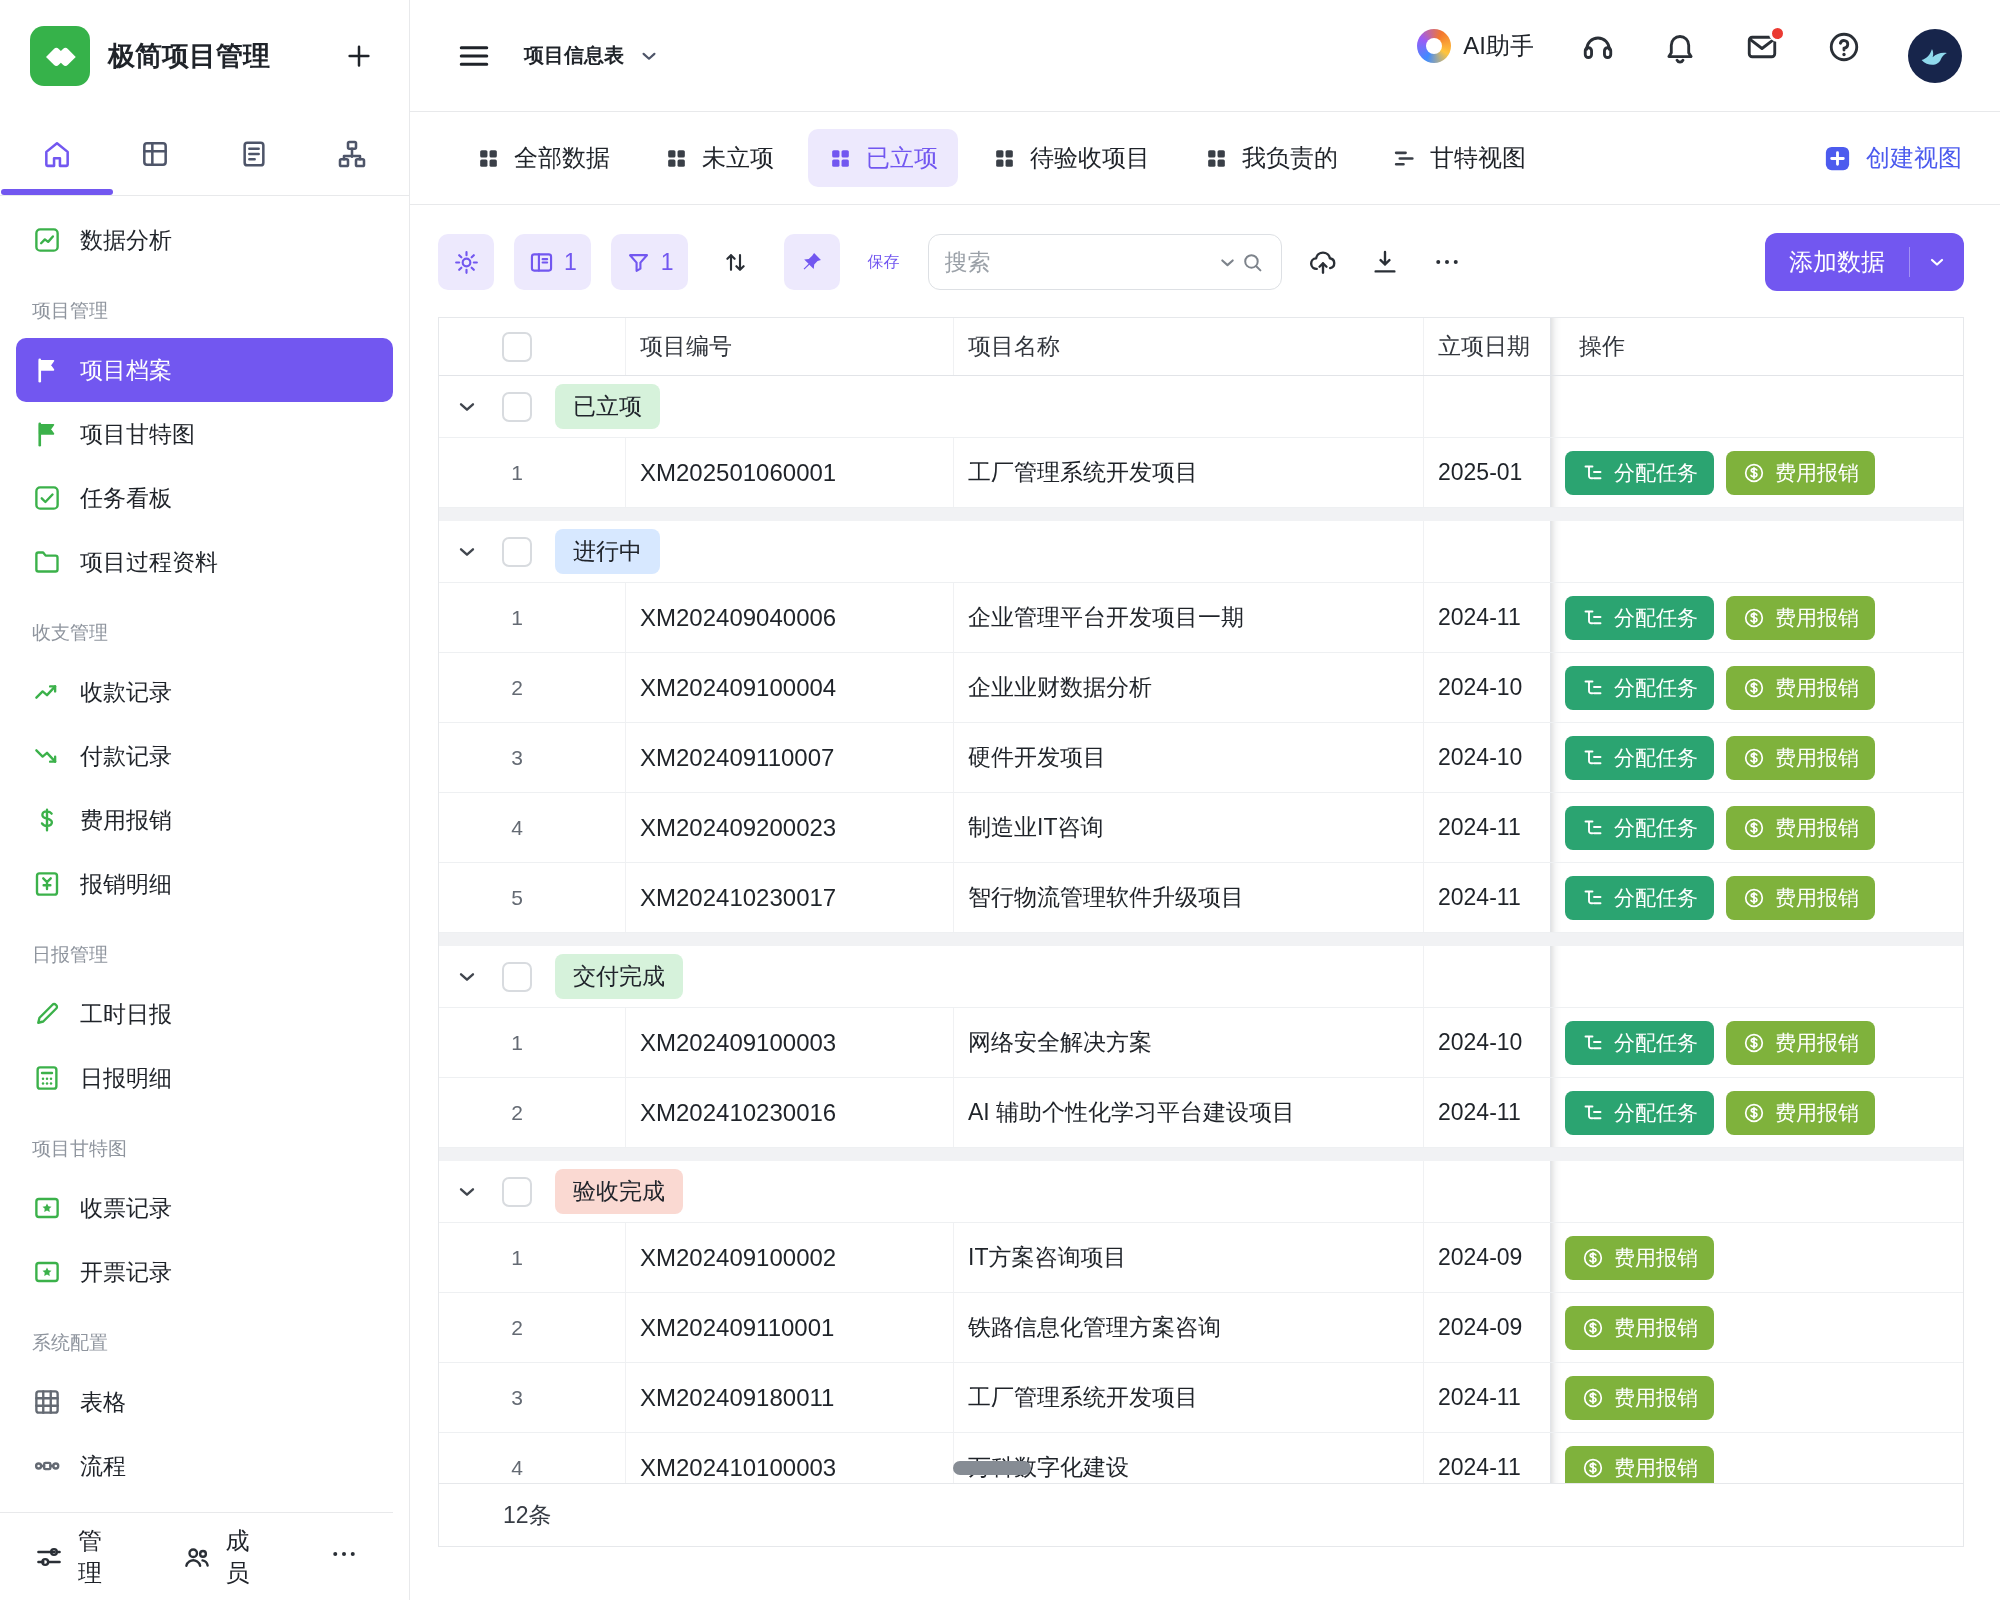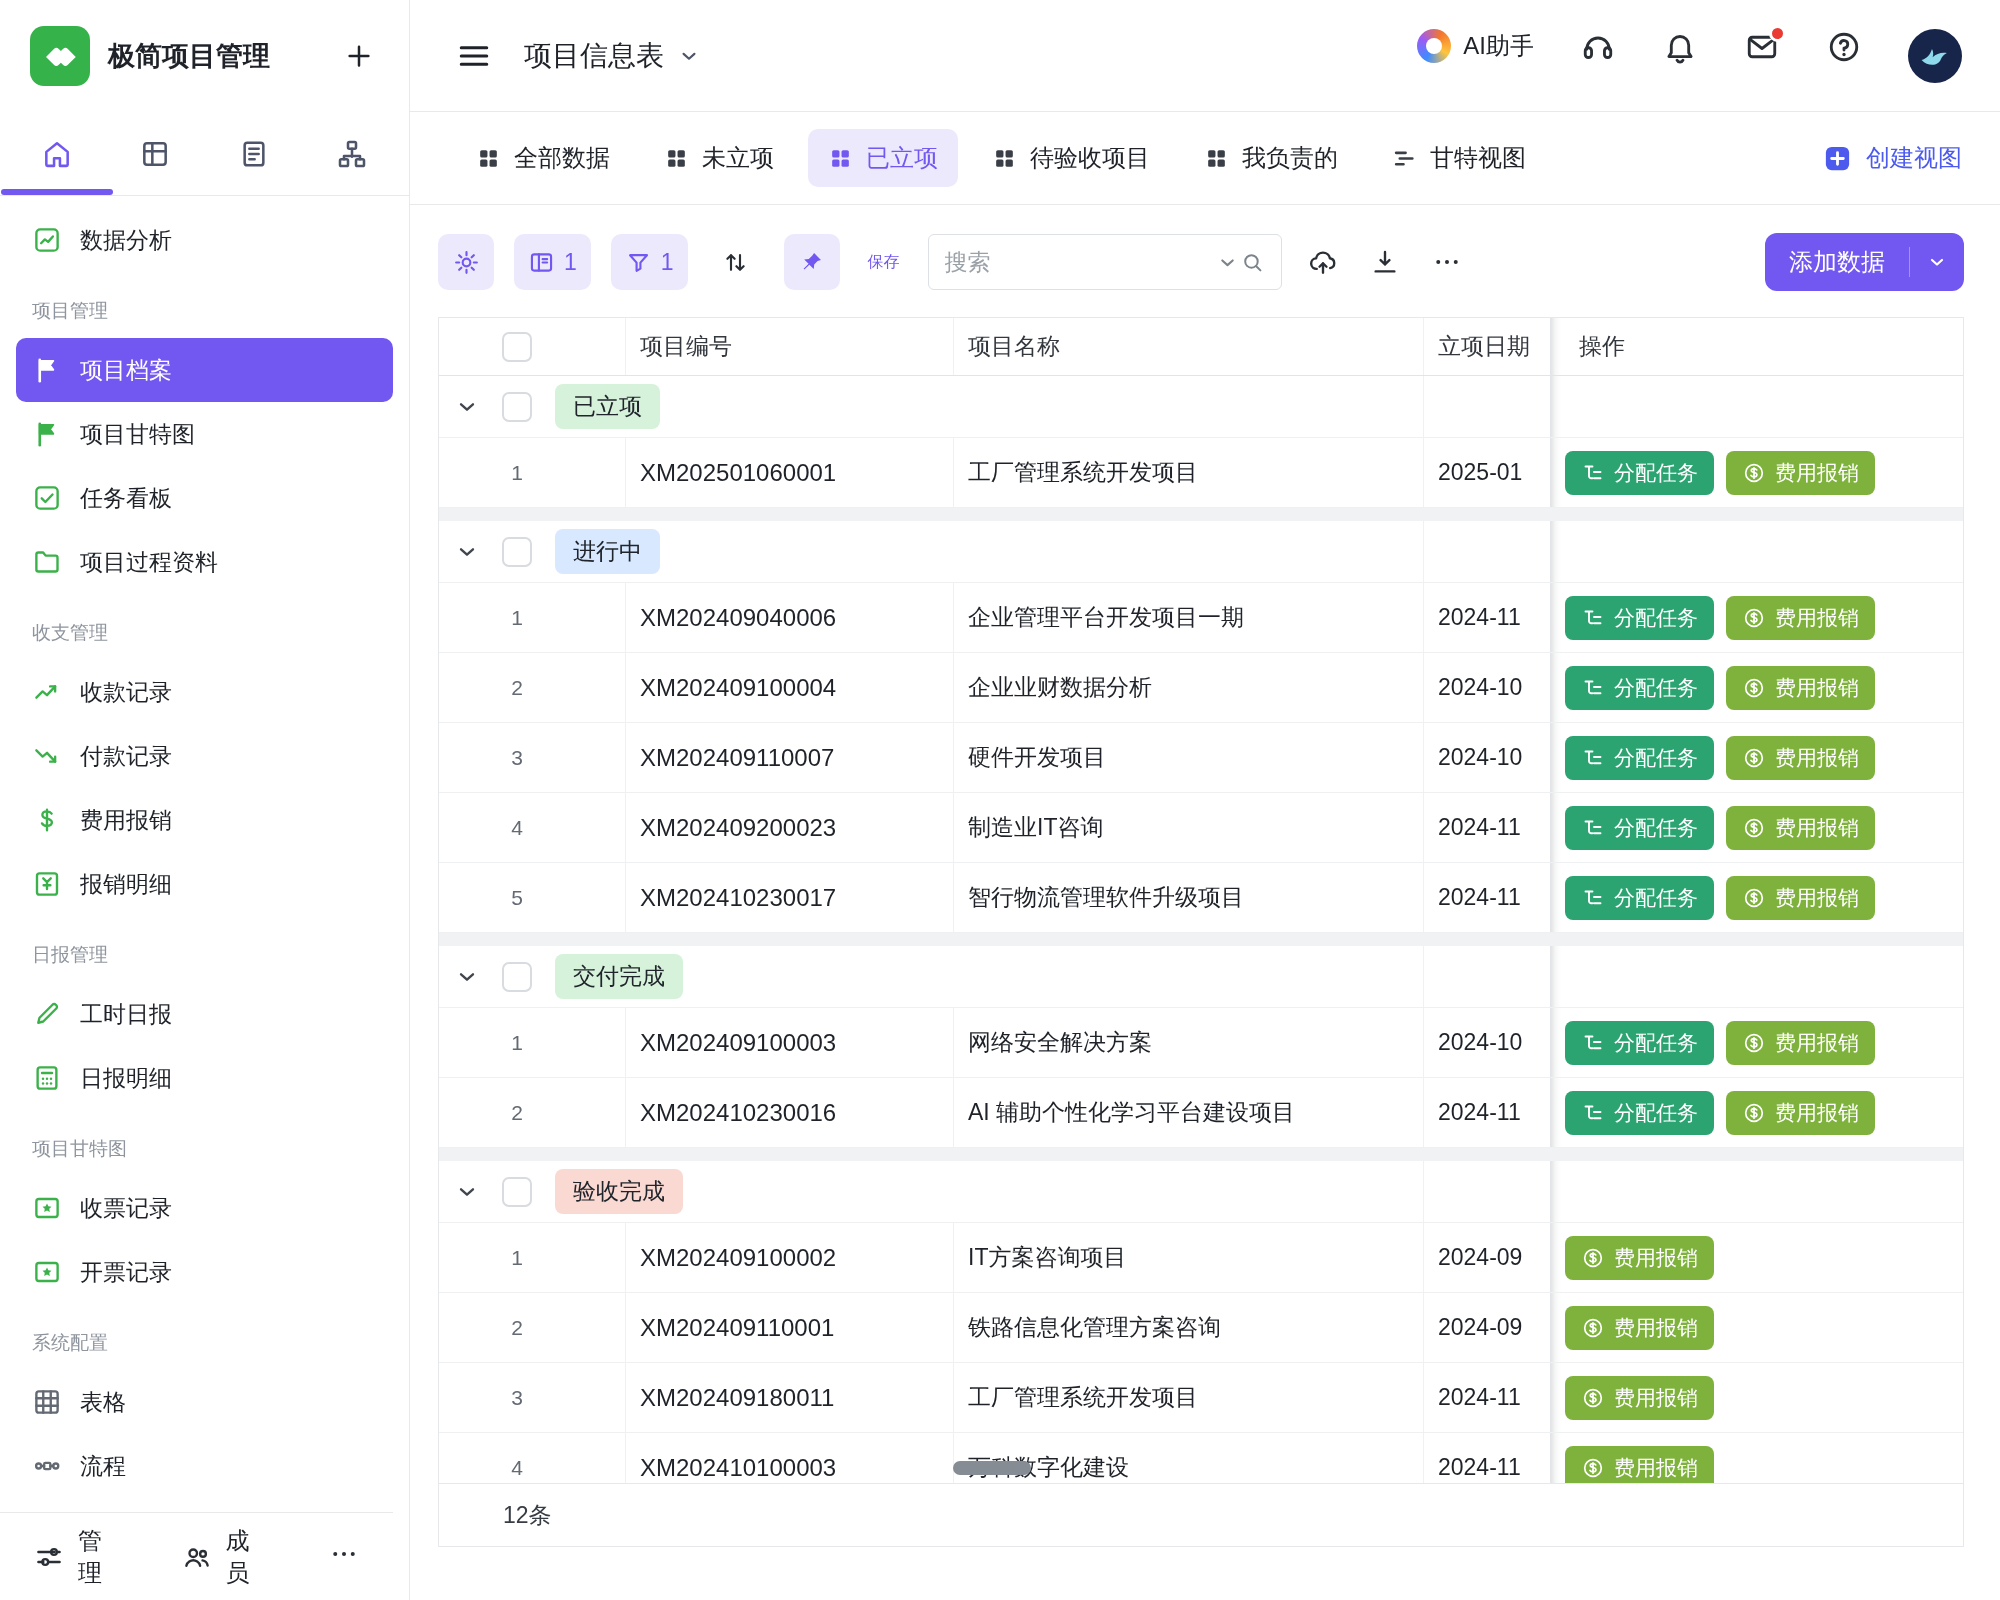--- a/index.html
+++ b/index.html
@@ -37,21 +37,21 @@
   .foot-item .ic{width:30px;height:30px;color:#2A2F36}
   .foot-more{margin-left:auto;cursor:pointer;color:#2A2F36}
   .foot-more .ic{width:30px;height:30px}
 
   
   .main{flex:1;display:flex;flex-direction:column;min-width:0}
   .top-header{height:112px;flex:none;display:flex;align-items:center;padding:0 38px 0 46px;border-bottom:1px solid #E8E9EB;gap:32px}
   .burger{width:36px;height:36px;color:#1F2329;cursor:pointer}
   .burger .ic{width:36px;height:36px}
   .view-title-wrap{display:flex;align-items:center;gap:12px;cursor:pointer}
-  .view-title{font-size:28px;font-weight:400;white-space:nowrap}
+  .view-title{font-size:20px;font-weight:700;white-space:nowrap}
   .tchev{width:26px;height:26px;color:#4E5569}
   .header-right{margin-left:auto;display:flex;align-items:flex-start;gap:46px}
   .ai{display:flex;align-items:center;gap:12px;font-size:24px;cursor:pointer}
   .ai-donut{width:34px;height:34px;border-radius:50%;background:conic-gradient(from 210deg,#3E8BFF,#9B5CF6,#F3772E,#FFC53D,#3E8BFF);position:relative;flex:none}
   .ai-donut::after{content:"";position:absolute;inset:9px;border-radius:50%;background:#fff}
   .hbtn{width:36px;height:36px;color:#2A2F36;position:relative;cursor:pointer}
   .hbtn .ic{width:36px;height:36px}
   .mail-dot{position:absolute;top:-4px;right:-6px;width:17px;height:17px;border-radius:50%;background:#EB3A32;border:3px solid #fff}
   .avatar{width:54px;height:54px;border-radius:50%;background:#17254B;display:flex;align-items:center;justify-content:center;cursor:pointer;flex:none}
   .avatar .ic{width:38px;height:38px}
@@ -65,21 +65,21 @@
   .create-view{margin-left:auto;display:flex;align-items:center;gap:13px;font-size:24px;color:var(--create);cursor:pointer;white-space:nowrap}
   .create-view .ic{width:31px;height:31px;color:var(--create)}
 
   
   .content{flex:1;padding:28px 36px 0 28px;position:relative;min-height:0}
   .toolbar{display:flex;align-items:center;gap:20px;margin-bottom:26px}
   .tbtn{height:56px;min-width:56px;border-radius:10px;background:var(--primary-light);color:var(--primary);display:flex;align-items:center;justify-content:center;gap:9px;padding:0 14px;font-size:23px;cursor:pointer}
   .tbtn .ic{width:27px;height:27px}
   .tbtn.plain{background:transparent;color:#2A2F36}
   .save-btn{font-size:16px;color:var(--primary);margin:16px 8px;cursor:pointer;white-space:nowrap}
-  .searchbox{width:354px;height:56px;border:1px solid #DDE0E4;border-radius:6px;display:flex;align-items:center;gap:0;padding:0 16px;color:#9BA1A8;font-size:23px;cursor:text}
+  .searchbox{width:354px;height:56px;border:1px solid #DDE0E4;border-radius:12px;display:flex;align-items:center;gap:0;padding:0 16px;color:#9BA1A8;font-size:23px;cursor:text}
   .searchbox .ph{flex:1;white-space:nowrap;overflow:hidden}
   .searchbox .ic{width:25px;height:25px;color:#7D838B}
   .plainbtn{width:42px;height:42px;color:#2A2F36;display:flex;align-items:center;justify-content:center;cursor:pointer}
   .plainbtn .ic{width:30px;height:30px}
   .add-btn{margin-left:auto;height:58px;border-radius:12px;background:var(--primary);color:#fff;display:flex;align-items:center;cursor:pointer}
   .add-btn .lbl{padding:0 24px;font-size:24px;white-space:nowrap}
   .add-btn .sep{width:1px;height:30px;background:rgba(255,255,255,.35)}
   .add-btn .caret{width:54px;display:flex;align-items:center;justify-content:center}
   .add-btn .caret .ic{width:24px;height:24px}
 

